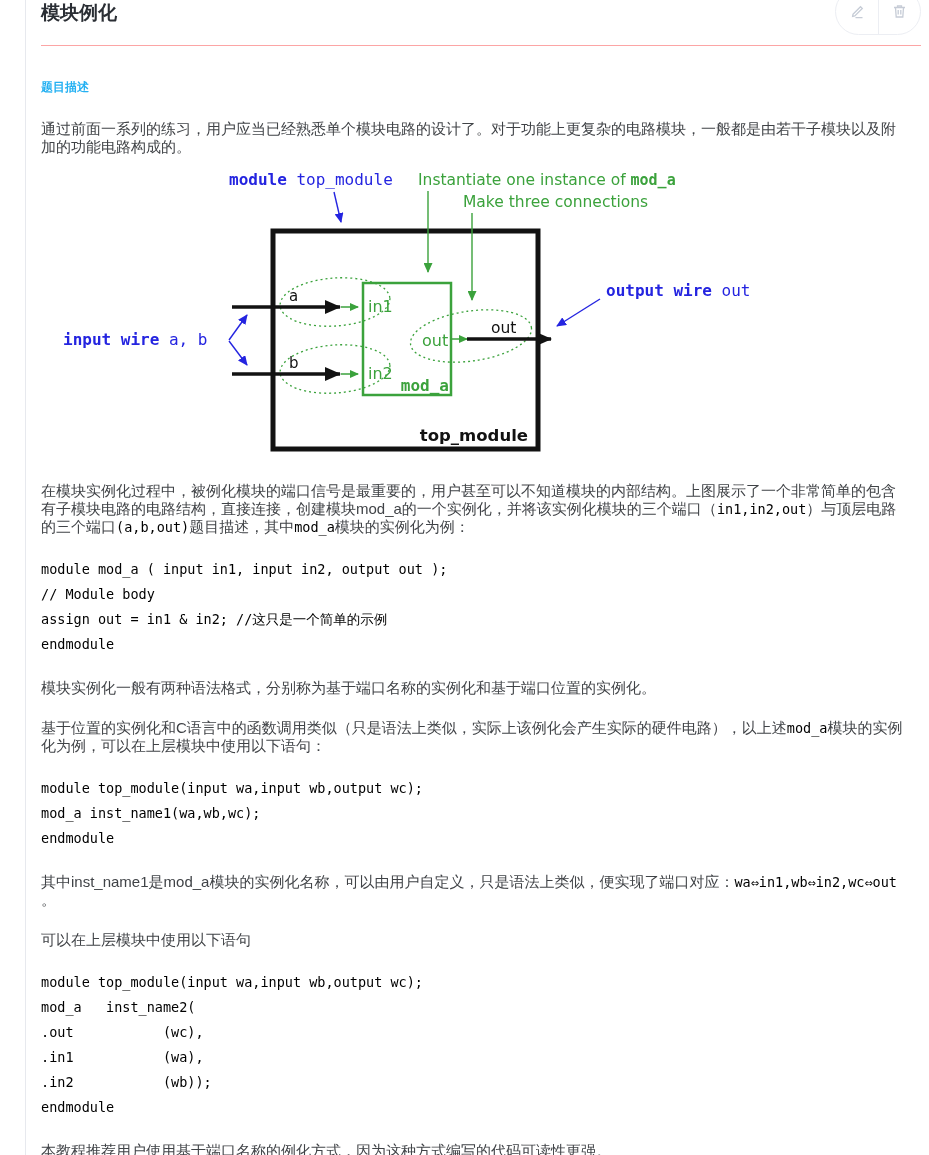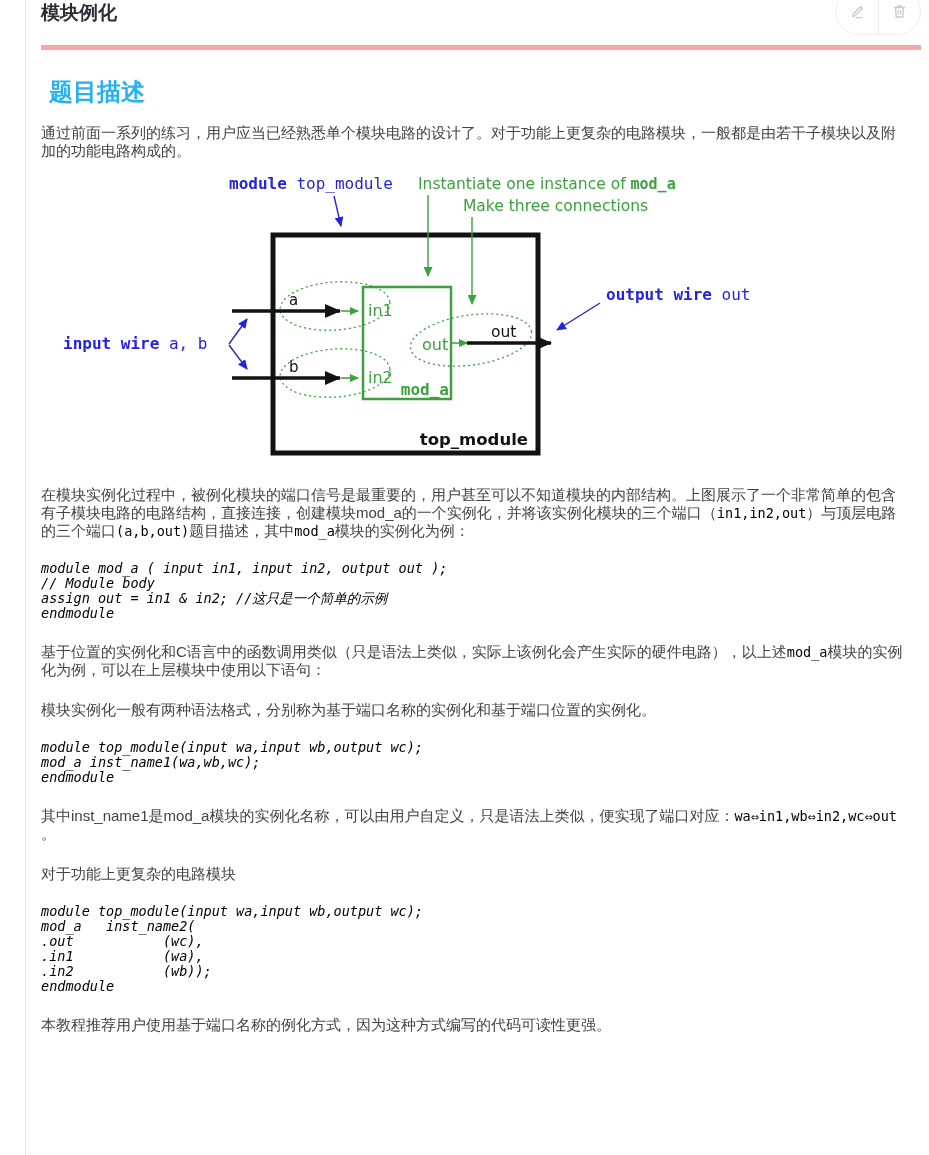--- a/index.html
+++ b/index.html
@@ -12,49 +12,49 @@
     margin-left:25px;
     border-left:1px solid #e7e9ee;
     min-height:1155px;
     padding:0 8px 0 15px;
     box-sizing:border-box;
   }
   .header{
     position:relative;
     padding-top:2px;
     padding-bottom:21px;
-    border-bottom:5px solid #fca5a5;
+    border-bottom:1px solid #fca5a5;
   }
   .page-title{
     margin:0;font-size:19px;font-weight:bold;color:#2a2e34;line-height:22px;
   }
   .actions{
     position:absolute;top:-12px;right:0;
     display:flex;align-items:stretch;
     border:1px solid #eceef3;border-radius:24px;background:#fff;overflow:hidden;
   }
   .actions button{
     width:42px;height:45px;border:none;background:none;padding:0;margin:0;
     display:flex;align-items:center;justify-content:center;cursor:pointer;
   }
   .actions button + button{border-left:1px solid #eceef3;}
   .actions svg{display:block;}
   .section-title{
-    margin:31px 8px 0;font-size:24px;font-weight:bold;color:#25b1f2;line-height:21px;
+    margin:31px 0 0;font-size:12px;font-weight:bold;color:#25b1f2;line-height:21px;
   }
   p.body{
     margin:22px 0 0;font-size:15px;line-height:18px;color:#404347;
     padding-right:12px;
   }
   .mono, pre.code{
     font-family:"DejaVu Sans Mono","Liberation Mono",monospace;
     font-size:13.5px;color:#000000;
   }
   pre.code{
-    margin:21px 0 0;line-height:15px;white-space:pre;font-style:italic;
+    margin:21px 0 0;line-height:25px;white-space:pre;
   }
   svg.diagram{display:block;margin:6px 0 0 0;}
   .dg-sans{font-family:"DejaVu Sans","Liberation Sans",sans-serif;}
   .dg-mono{font-family:"DejaVu Sans Mono","Liberation Mono",monospace;}
 </style>
 </head>
 <body>
 
 <div class="page">
 
@@ -142,31 +142,31 @@
     <text class="dg-sans" x="527" y="447" font-size="16.5" font-weight="bold" fill="#121212" text-anchor="end">top_module</text>
   </svg>
 
   <p class="body"><span>在模块实例化过程中，被例化模块的端口信号是最重要的，用户甚至可以不知道模块的内部结构。上图展示了一个非常简单的包含有子模块电路的电路结构，直接连接，创建模块mod_a的一个实例化，并将该实例化模块的三个端口（</span><span class="mono">in1,in2,out</span><span>）与顶层电路的三个端口</span><span class="mono">(a,b,out)</span><span>题目描述，其中</span><span class="mono">mod_a</span><span>模块的实例化为例：</span></p>
 
   <pre class="code">module mod_a ( input in1, input in2, output out );
 // Module body
 assign out = in1 &amp; in2; //这只是一个简单的示例
 endmodule</pre>
 
+  <p class="body">模块实例化一般有两种语法格式，分别称为基于端口名称的实例化和基于端口位置的实例化。</p>
+
   <p class="body"><span>基于位置的实例化和C语言中的函数调用类似（只是语法上类似，实际上该例化会产生实际的硬件电路），以上述</span><span class="mono">mod_a</span><span>模块的实例化为例，可以在上层模块中使用以下语句：</span></p>
-
-  <p class="body">模块实例化一般有两种语法格式，分别称为基于端口名称的实例化和基于端口位置的实例化。</p>
 
   <pre class="code">module top_module(input wa,input wb,output wc);
 mod_a inst_name1(wa,wb,wc);
 endmodule</pre>
 
   <p class="body"><span>其中inst_name1是mod_a模块的实例化名称，可以由用户自定义，只是语法上类似，便实现了端口对应：</span><span class="mono">wa⇔in1,wb⇔in2,wc⇔out</span><span> 。</span></p>
 
-  <p class="body">对于功能上更复杂的电路模块</p>
+  <p class="body">可以在上层模块中使用以下语句</p>
 
   <pre class="code">module top_module(input wa,input wb,output wc);
 mod_a   inst_name2(
 .out           (wc),
 .in1           (wa),
 .in2           (wb));
 endmodule</pre>
 
   <p class="body">本教程推荐用户使用基于端口名称的例化方式，因为这种方式编写的代码可读性更强。</p>
 

